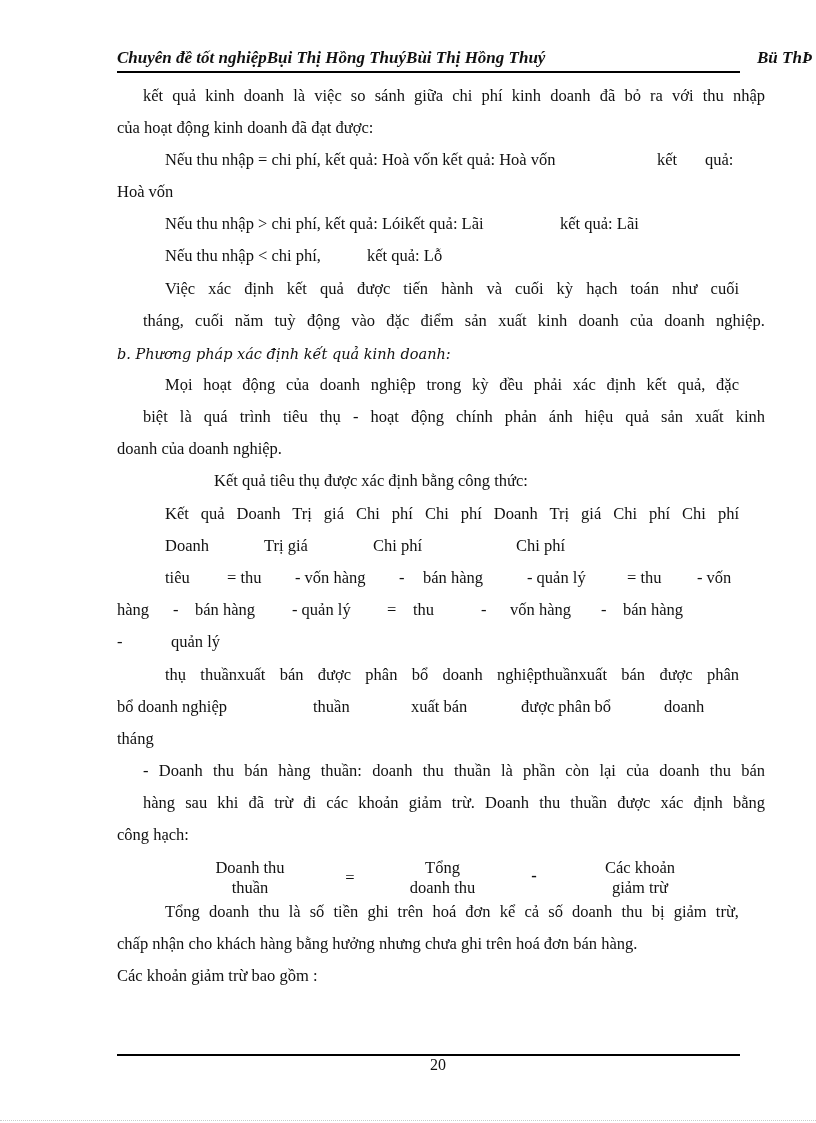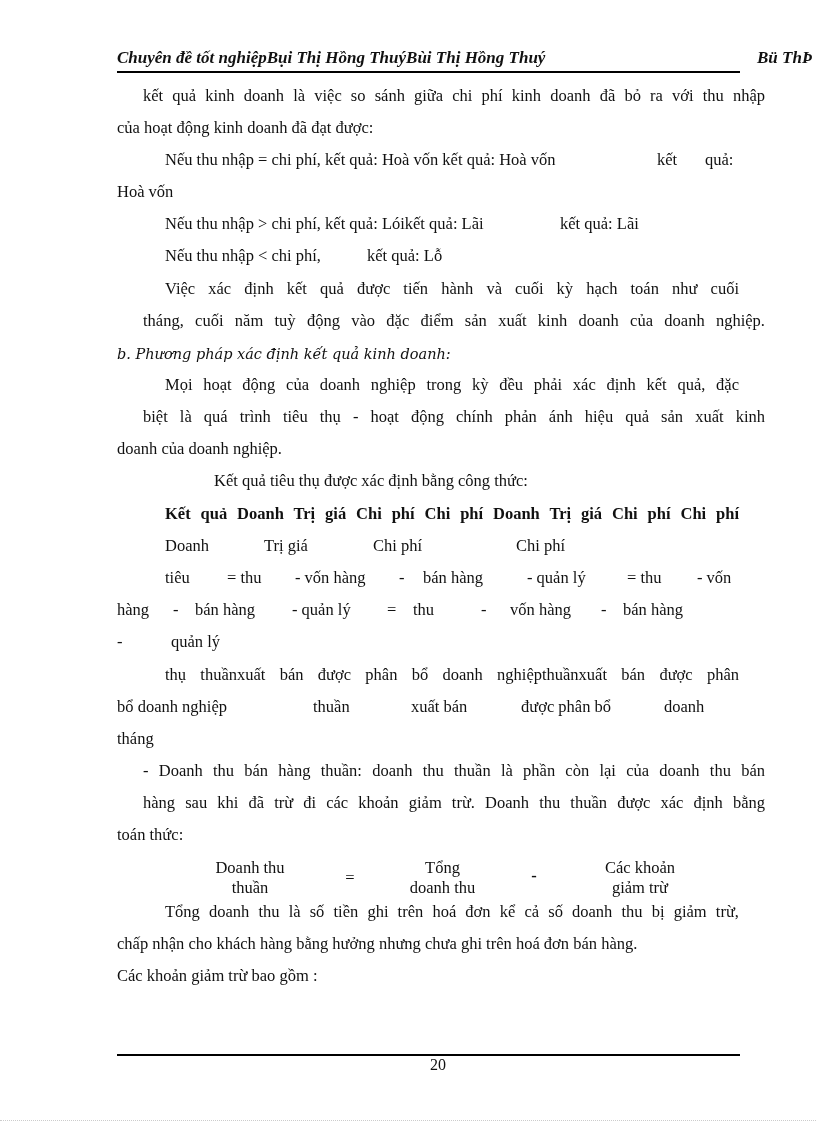--- a/index.html
+++ b/index.html
@@ -45,21 +45,21 @@
 <div class="line just" style="top:311px">tháng, cuối năm tuỳ động vào đặc điểm sản xuất kinh doanh của doanh nghiệp.</div>
 
 <div class="line ital" style="left:117px; top:344px">b. Phương pháp xác định kết quả kinh doanh:</div>
 
 <div class="line" style="left:165px; top:375px; width:574px; text-align:justify; text-align-last:justify;">Mọi hoạt động của doanh nghiệp trong kỳ đều phải xác định kết quả, đặc</div>
 <div class="line just" style="top:407px">biệt là quá trình tiêu thụ - hoạt động chính phản ánh hiệu quả sản xuất kinh</div>
 <div class="line" style="left:117px; top:439px">doanh của doanh nghiệp.</div>
 
 <div class="line" style="left:214px; top:471px">Kết quả tiêu thụ được xác định bằng công thức:</div>
 
-<div class="line" style="left:165px; top:504px; width:574px; text-align:justify; text-align-last:justify;font-weight:bold;">Kết quả Doanh Trị giá Chi phí Chi phí Doanh Trị giá Chi phí Chi phí</div>
+<div class="line" style="left:165px; top:504px; width:574px; text-align:justify; text-align-last:justify;">Kết quả Doanh Trị giá Chi phí Chi phí Doanh Trị giá Chi phí Chi phí</div>
 
 <div class="line seg" style="left:165px; top:536px">Doanh</div>
 <div class="line seg" style="left:264px; top:536px">Trị giá</div>
 <div class="line seg" style="left:373px; top:536px">Chi phí</div>
 <div class="line seg" style="left:516px; top:536px">Chi phí</div>
 
 <div class="line seg" style="left:165px; top:568px">tiêu</div>
 <div class="line seg" style="left:227px; top:568px">= thu</div>
 <div class="line seg" style="left:295px; top:568px">- vốn hàng</div>
 <div class="line seg" style="left:399px; top:568px">-</div>
@@ -87,21 +87,21 @@
 <div class="line seg" style="left:117px; top:697px">bổ doanh nghiệp</div>
 <div class="line seg" style="left:313px; top:697px">thuần</div>
 <div class="line seg" style="left:411px; top:697px">xuất bán</div>
 <div class="line seg" style="left:521px; top:697px">được phân bổ</div>
 <div class="line seg" style="left:664px; top:697px">doanh</div>
 
 <div class="line" style="left:117px; top:729px">tháng</div>
 
 <div class="line just" style="top:761px">- Doanh thu bán hàng thuần: doanh thu thuần là phần còn lại của doanh thu bán</div>
 <div class="line just" style="top:793px">hàng sau khi đã trừ đi các khoản giảm trừ. Doanh thu thuần được xác định bằng</div>
-<div class="line" style="left:117px; top:825px">toán thức:</div>
+<div class="line" style="left:117px; top:825px">công hạch:</div>
 
 <div class="formula" style="left:190px; top:858px; width:120px;">
   <div>Doanh thu</div>
   <div>thuần</div>
 </div>
 <div class="formula" style="left:340px; top:868px; width:20px;">=</div>
 <div class="formula" style="left:380px; top:858px; width:125px;">
   <div>Tổng</div>
   <div>doanh thu</div>
 </div>

